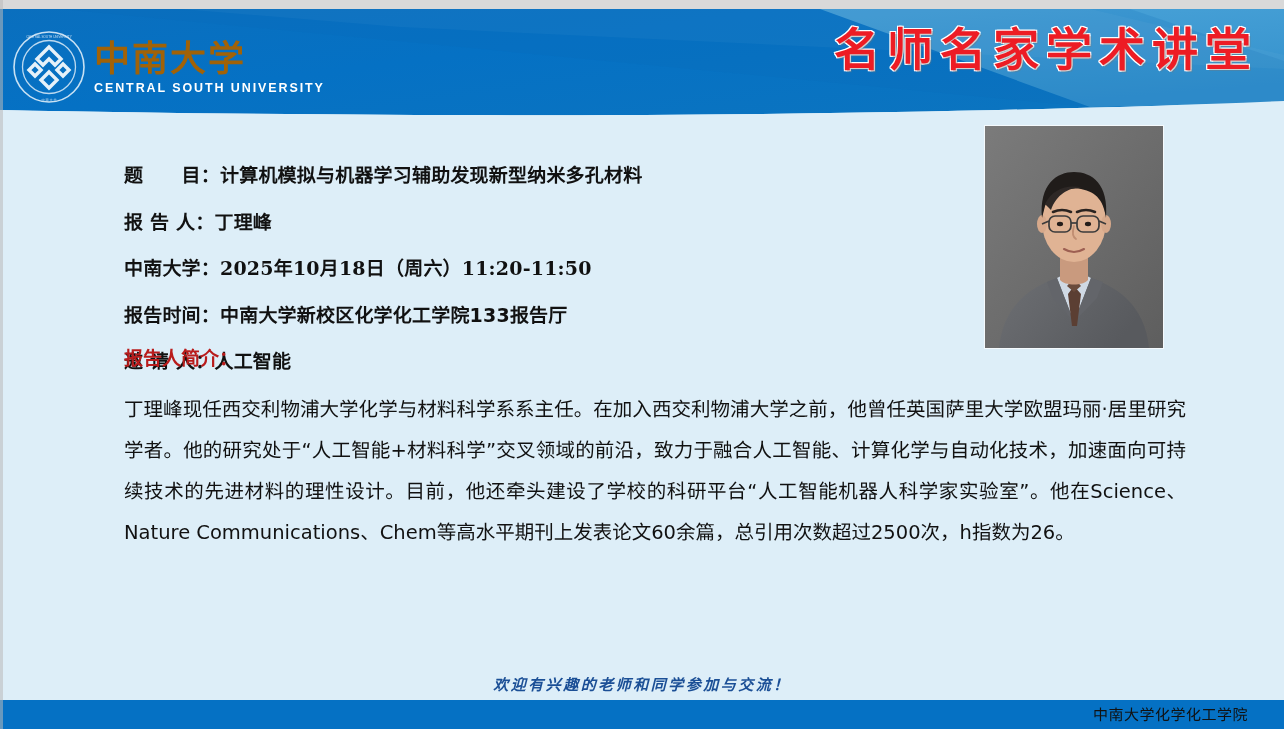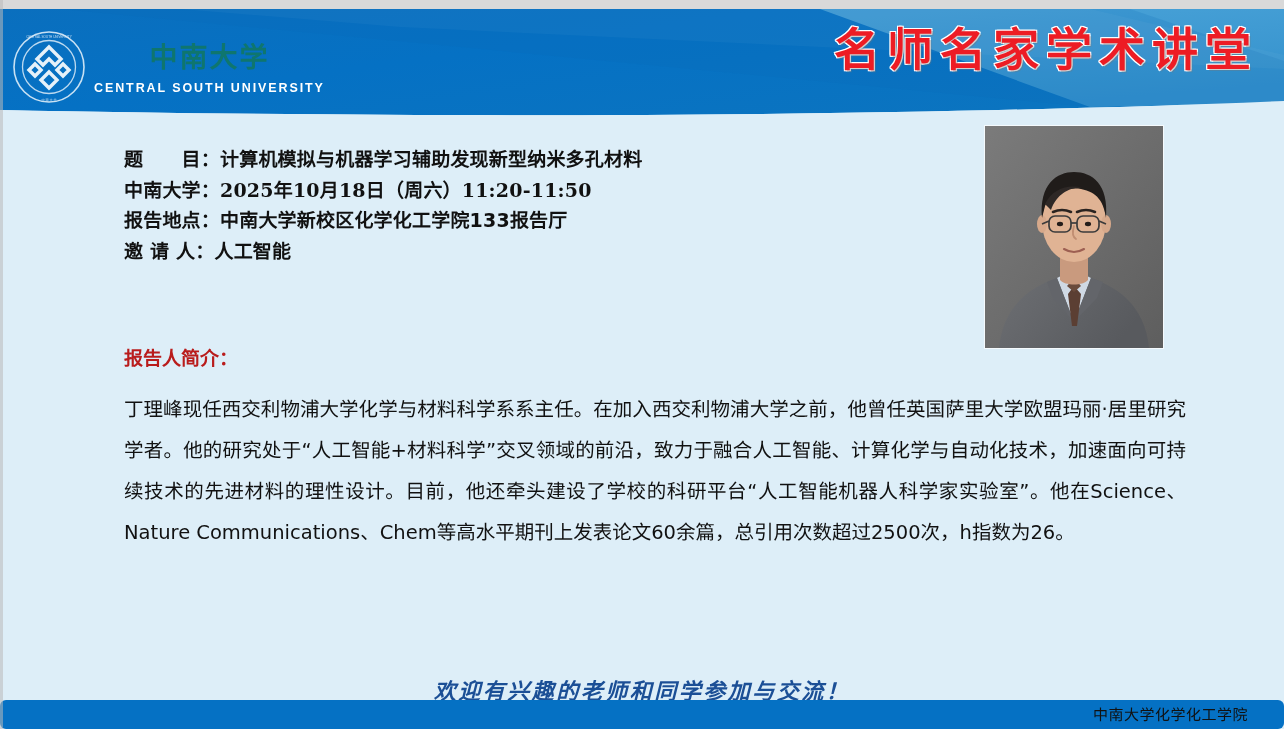--- a/index.html
+++ b/index.html
@@ -71,27 +71,26 @@
     position: relative;
   }
   .uni-name {
     display: flex;
     flex-direction: column;
     justify-content: center;
     padding-bottom: 2px;
   }
   .uni-name .cn {
     font-family: "DejaVu Serif", "Liberation Serif", serif;
-    font-size: 28px;
+    font-size: 36px;
     line-height: 44px;
     font-weight: 700;
-    color: #0f766e;
+    color: #a16207;
     letter-spacing: 2px;
     white-space: nowrap;
-    text-align: center;
   }
   .uni-name .en {
     font-family: "Liberation Sans", sans-serif;
     font-size: 12.5px;
     line-height: 15px;
     font-weight: 700;
     color: #ffffff;
     letter-spacing: 1.9px;
     white-space: nowrap;
     margin-top: 1px;
@@ -128,20 +127,21 @@
     width: 800px;
     z-index: 5;
   }
   .info-row {
     font-size: 19px;
     line-height: 30.5px;
     font-weight: 700;
     color: #111111;
     white-space: nowrap;
     letter-spacing: .2px;
+    margin-top: 16px;
   }
   .info-row .lbl { letter-spacing: .2px; }
   .info-row .val { }
   .info-row.val-serif .val {
     font-family: "DejaVu Serif", "Liberation Serif", serif;
   }
 
   .bio-label {
     position: absolute;
     left: 124px;
@@ -186,36 +186,35 @@
   .welcome {
     position: absolute;
     left: 0;
     top: 673px;
     width: 1284px;
     text-align: center;
     z-index: 6;
   }
   .welcome span {
     font-family: "DejaVu Serif", "Liberation Serif", serif;
-    font-size: 22px;
+    font-size: 15px;
     font-weight: 700;
     font-style: italic;
     color: #1b4f96;
     letter-spacing: 2.5px;
   }
 
   .footer-bar {
     position: absolute;
     left: 0;
     top: 700px;
     width: 1284px;
     height: 29px;
     background: #0571c4;
     z-index: 7;
-    border-radius: 6px;
   }
   .footer-bar .org {
     position: absolute;
     right: 36px;
     top: 4px;
     font-size: 15px;
     line-height: 22px;
     color: #111111;
     letter-spacing: .5px;
     white-space: nowrap;
@@ -274,22 +273,23 @@
         <div class="cn">中南大学</div>
         <div class="en">CENTRAL SOUTH UNIVERSITY</div>
       </div>
     </div>
 
     <div class="banner-title">名师名家学术讲堂</div>
   </div>
 
   <div class="info-block" id="info-block">
       <div class="info-row"><span class="lbl">题　　目：</span><span class="val">计算机模拟与机器学习辅助发现新型纳米多孔材料</span></div>
+      <div class="info-row"><span class="lbl">报 告 人：</span><span class="val">丁理峰</span></div>
       <div class="info-row val-serif"><span class="lbl">中南大学：</span><span class="val">2025年10月18日（周六）11:20-11:50</span></div>
-      <div class="info-row"><span class="lbl">报告地点：</span><span class="val">中南大学新校区化学化工学院133报告厅</span></div>
+      <div class="info-row"><span class="lbl">报告时间：</span><span class="val">中南大学新校区化学化工学院133报告厅</span></div>
       <div class="info-row"><span class="lbl">邀 请 人：</span><span class="val">人工智能</span></div>
     </div>
 
   <div class="bio-label">报告人简介：</div>
   <div class="bio-text">丁理峰现任西交利物浦大学化学与材料科学系系主任。在加入西交利物浦大学之前，他曾任英国萨里大学欧盟玛丽·居里研究学者。他的研究处于“人工智能+材料科学”交叉领域的前沿，致力于融合人工智能、计算化学与自动化技术，加速面向可持续技术的先进材料的理性设计。目前，他还牵头建设了学校的科研平台“人工智能机器人科学家实验室”。他在Science、Nature Communications、Chem等高水平期刊上发表论文60余篇，总引用次数超过2500次，h指数为26。</div>
 
   <div class="portrait">
     <svg width="178" height="222" viewBox="0 0 178 222" xmlns="http://www.w3.org/2000/svg">
       <defs>
         <linearGradient id="bgGrad" x1="0" y1="0" x2="1" y2="1">

